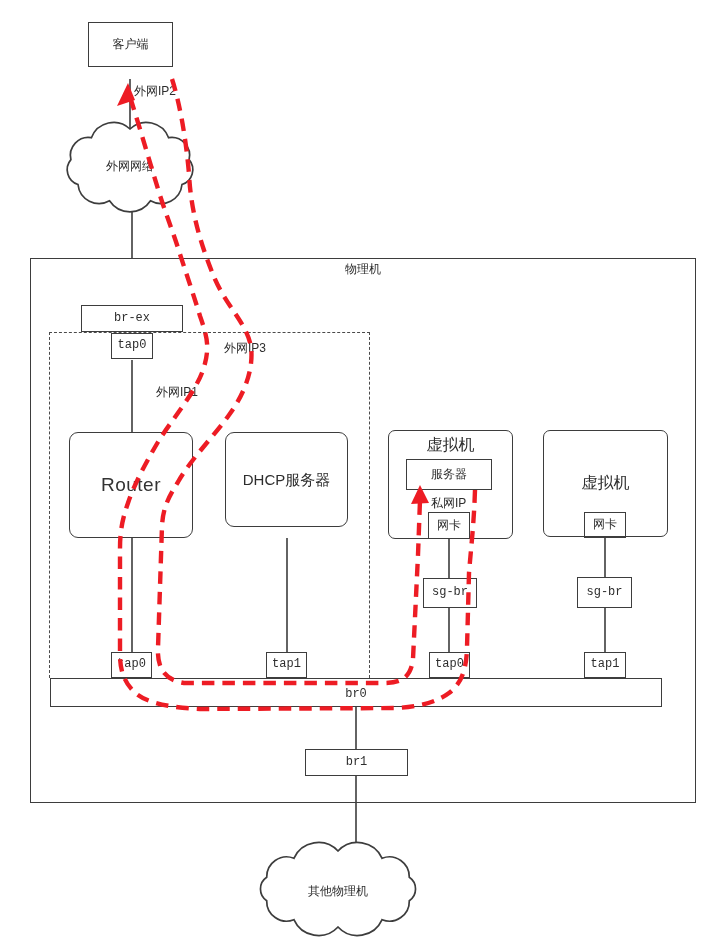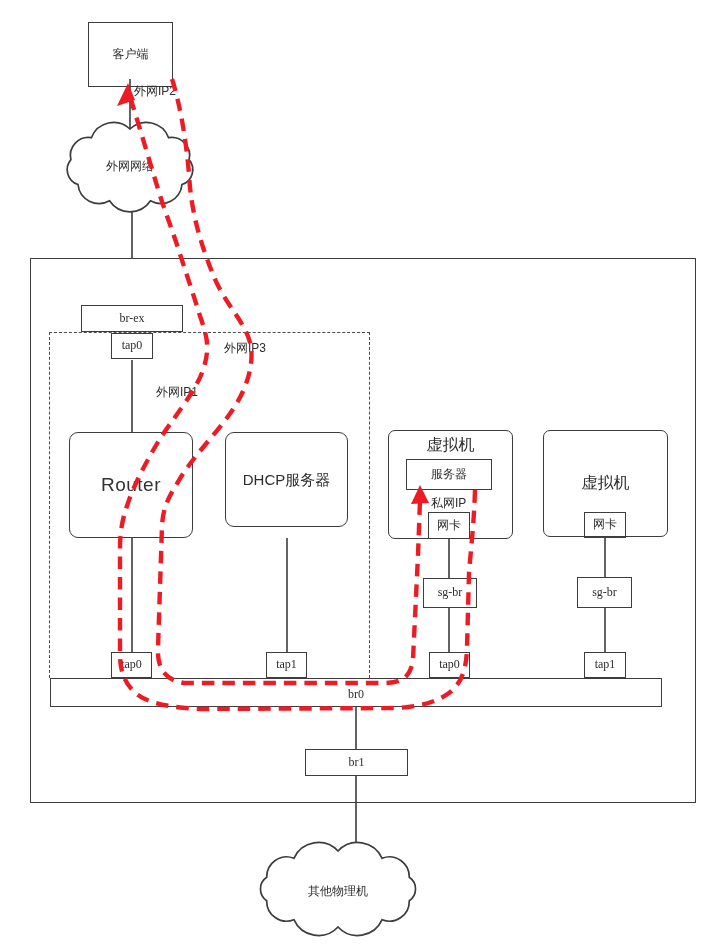--- a/index.html
+++ b/index.html
@@ -6,21 +6,21 @@
   .stage{position:relative;width:720px;height:951px;background:#ffffff;overflow:hidden;
          font-family:"Liberation Sans","DejaVu Sans",sans-serif;color:#2d2d2d;}
   svg.layer{position:absolute;left:0;top:0;width:720px;height:951px;}
   .toplayer{pointer-events:none;}
   .box{position:absolute;box-sizing:border-box;border:1.6px solid #3d3d3d;background:transparent;
        display:flex;align-items:center;justify-content:center;text-align:center;line-height:1.15;}
   .white{background:#fff;}
   .rounded{border-radius:7px;}
   .rounded-sm{border-radius:9px;}
   .top-label{align-items:flex-start;padding-top:5px;}
-  .mono{font-family:Liberation Serif, serif;text-align:center;}
+  .mono{font-family:Liberation Mono, monospace;text-align:center;}
   .lbl{position:absolute;white-space:nowrap;}
   .center{text-align:center;}
   .fs12{font-size:12px;}
   .fs15{font-size:15px;}
   .fs16{font-size:16px;}
   .fs19{font-size:19px;font-weight:400;letter-spacing:0.5px;color:#333;}
   .nsbox{position:absolute;box-sizing:border-box;border:1.5px dashed #4a4a4a;border-bottom:none;}
   .blackline{stroke:#3d3d3d;stroke-width:1.6;}
   .cloud{fill:#ffffff;stroke:#3d3d3d;stroke-width:1.7;}
   .redpath{fill:none;stroke-width:4.4;stroke-dasharray:12.5 8;stroke-linecap:butt;stroke-linejoin:round;}
@@ -42,24 +42,25 @@
     <line class="blackline" x1="605" y1="538" x2="605" y2="577"></line>
     <line class="blackline" x1="605" y1="608" x2="605" y2="652"></line>
     <line class="blackline" x1="356" y1="707" x2="356" y2="749"></line>
     <line class="blackline" x1="356" y1="776" x2="356" y2="852"></line>
 
     <path class="cloud" d="M 130.0 129.0 A 23.7 23.7 0 0 1 168.6 137.7 A 18.0 18.0 0 0 1 189.1 159.6 A 15.6 15.6 0 0 1 182.0 184.5 A 21.2 21.2 0 0 1 150.5 200.8 A 24.6 24.6 0 0 1 109.5 200.8 A 21.2 21.2 0 0 1 78.0 184.5 A 15.6 15.6 0 0 1 70.9 159.6 A 18.0 18.0 0 0 1 91.4 137.7 A 23.7 23.7 0 0 1 130.0 129.0 Z"></path>
     <path class="cloud" d="M 338.0 851.0 A 26.8 26.8 0 0 1 382.1 858.3 A 19.9 19.9 0 0 1 409.3 877.3 A 14.1 14.1 0 0 1 409.3 900.7 A 19.9 19.9 0 0 1 382.1 919.7 A 26.8 26.8 0 0 1 338.0 927.0 A 26.8 26.8 0 0 1 293.9 919.7 A 19.9 19.9 0 0 1 266.7 900.7 A 14.1 14.1 0 0 1 266.7 877.3 A 19.9 19.9 0 0 1 293.9 858.3 A 26.8 26.8 0 0 1 338.0 851.0 Z"></path>
   </svg>
 
   <div class="box" style="left:30px;top:258px;width:666px;height:545px;"></div>
+  <div class="lbl fs12 center" style="left:30px;top:261px;width:666px;">物理机</div>
 
   <div class="nsbox" style="left:49px;top:332px;width:321px;height:346px;"></div>
 
-  <div class="box fs12" style="left:88px;top:22px;width:85px;height:65px;">
+  <div class="box fs12" style="left:88px;top:22px;width:85px;height:45px;">
     <span>客户端</span>
   </div>
   <div class="lbl fs12" style="left:134px;top:83px;">外网IP2</div>
   <div class="lbl fs12 center" style="left:90px;top:158px;width:80px;">外网网络</div>
 
   <div class="box white mono fs12" style="left:81px;top:305px;width:102px;height:27px;">
     <span>br-ex</span>
   </div>
   <div class="box white mono fs12" style="left:111px;top:333px;width:42px;height:26px;">
     <span>tap0</span>

